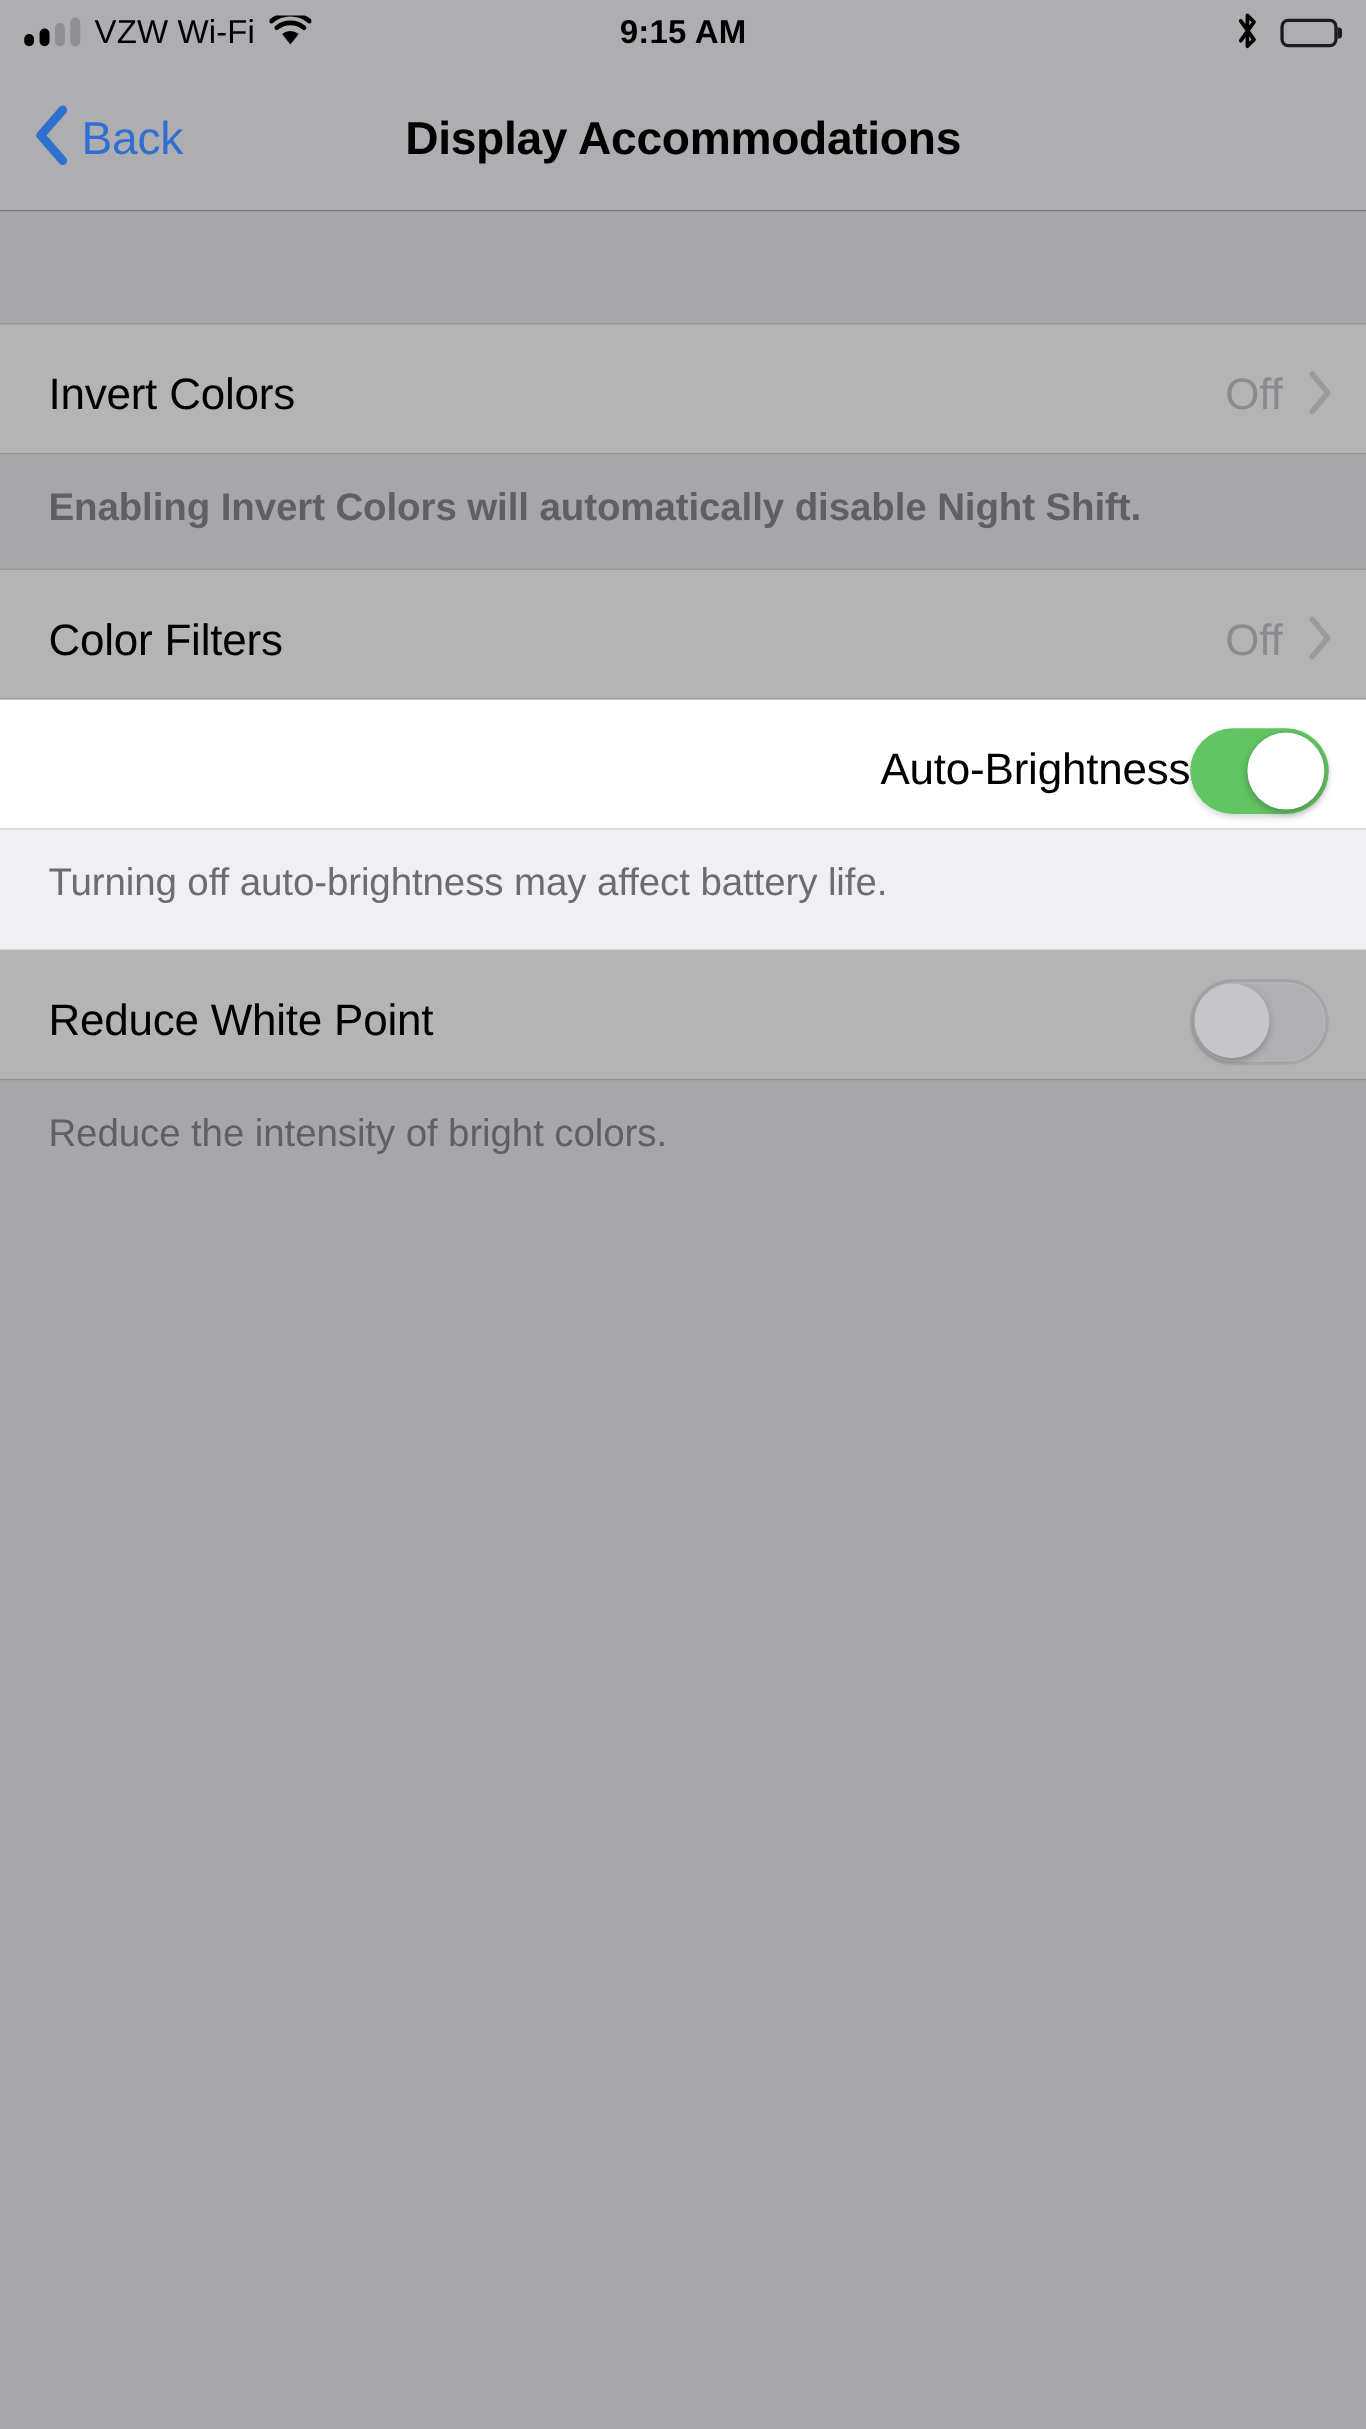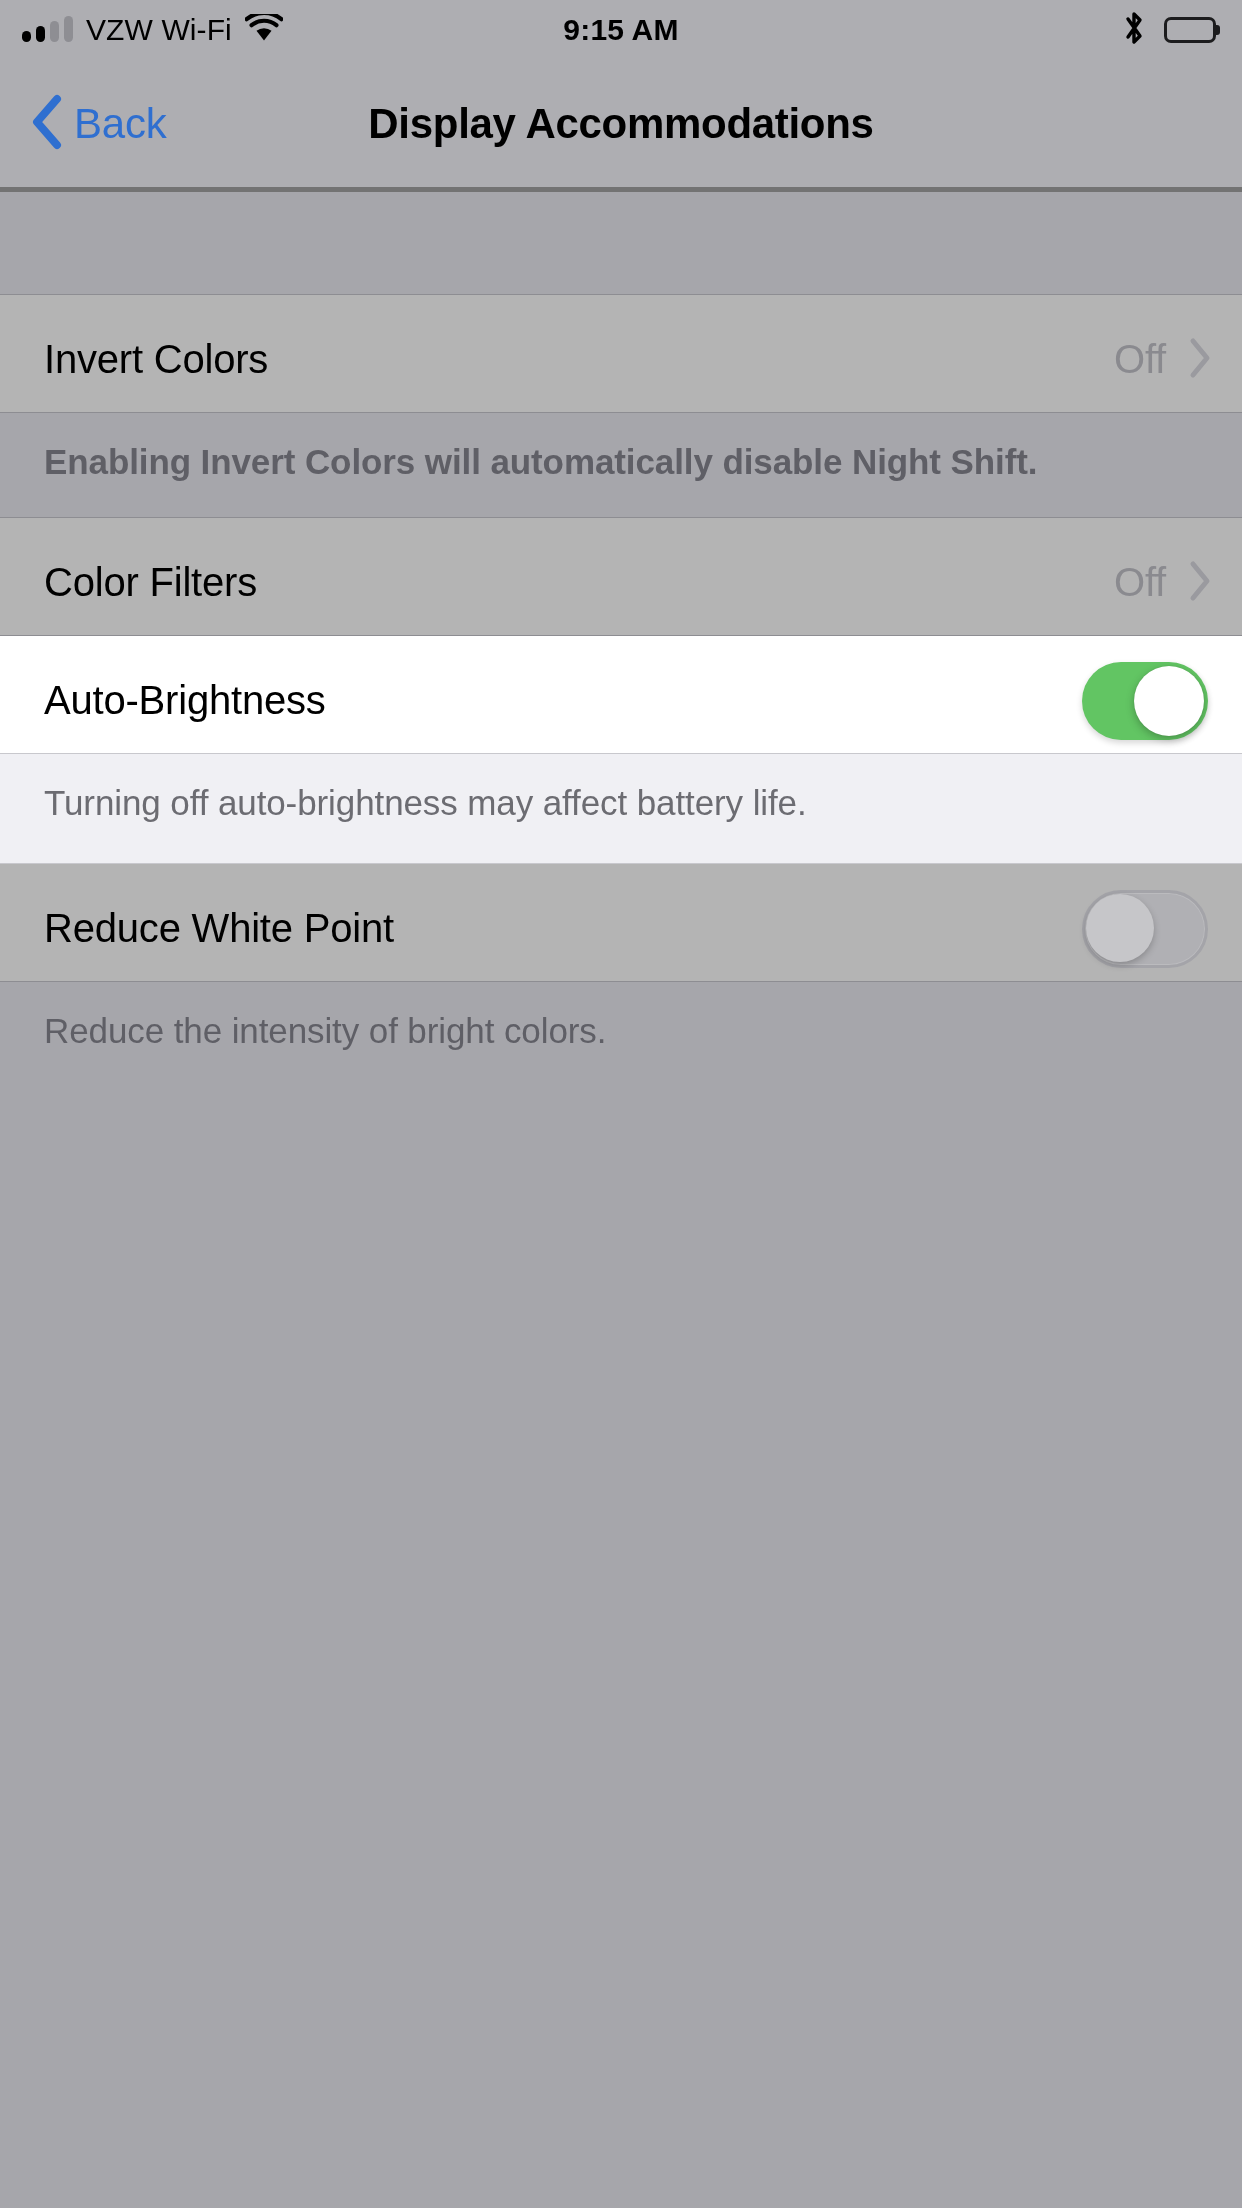--- a/index.html
+++ b/index.html
@@ -109,21 +109,21 @@
   }
 
   
   .nav-bar {
     height:132px;
     flex:0 0 132px;
     background:#aeaeb2;
     display:flex;
     align-items:center;
     position:relative;
-    border-bottom:5px solid #737373;
+    border-bottom:1px solid #737373;
   }
   .back-button {
     display:flex;
     align-items:center;
     gap:10px;
     padding-left:30px;
     cursor:pointer;
     z-index:2;
   }
   .back-chevron { display:block; }
@@ -166,20 +166,21 @@
     background:#b4b4b4;
     display:flex;
     align-items:center;
     padding:12px 30px 0 44px;
     border-bottom:1px solid #8d8d92;
     position:relative;
   }
   .row.light {
     background:#ffffff;
     border-bottom:1px solid #c8c8cd;
+    text-align:right;
   }
   .row-label {
     font-size:40px;
     color:#000;
     letter-spacing:-0.2px;
     flex:1 1 auto;
   }
   .row-value {
     font-size:40px;
     color:#8a8a8f;

